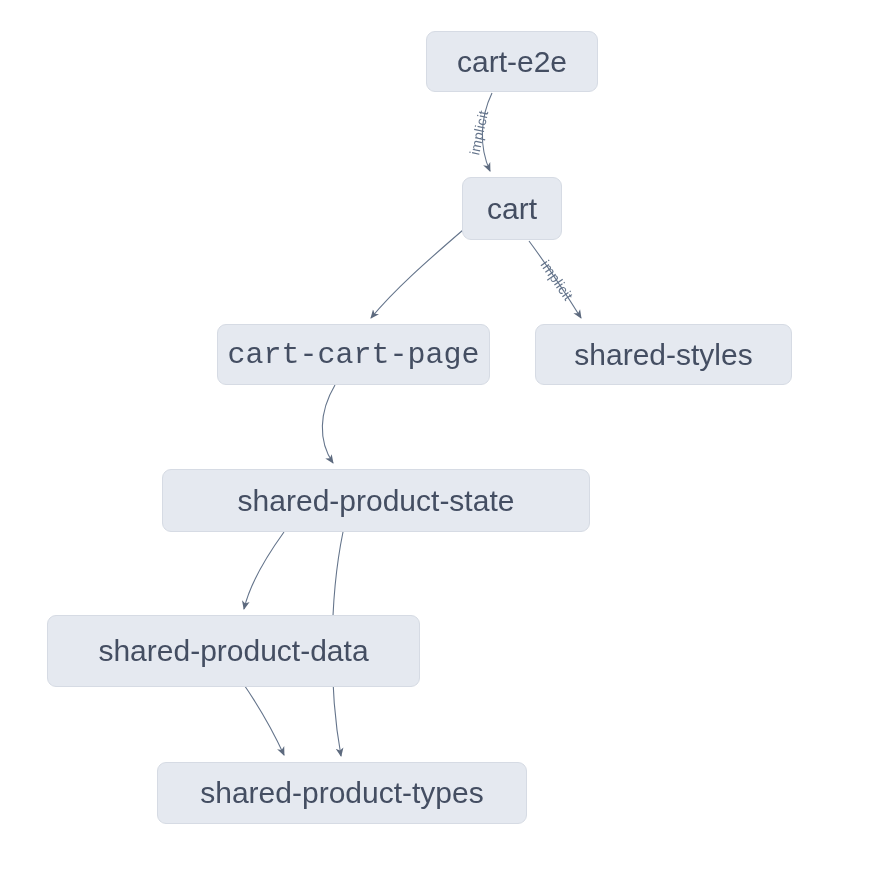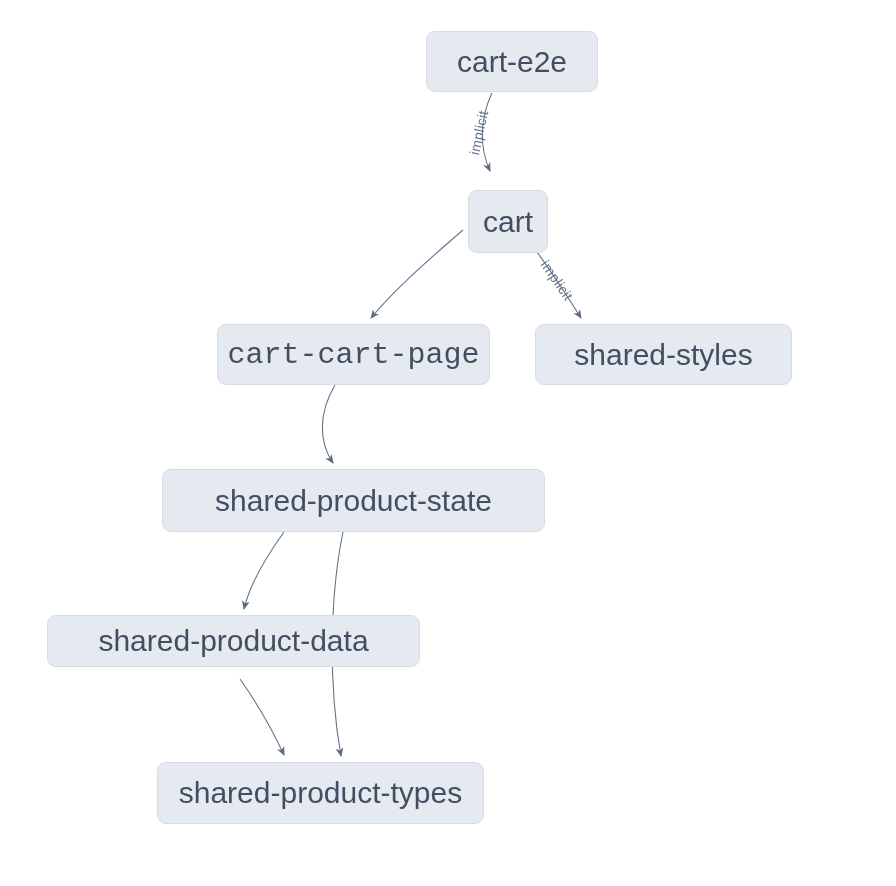--- a/index.html
+++ b/index.html
@@ -70,32 +70,32 @@
         <path d="M 335 385 C 319 412, 318 441, 333 463" class="edge" marker-end="url(#arrow)"></path>
         <path d="M 284 532 C 266 557, 250 583, 244 609" class="edge" marker-end="url(#arrow)"></path>
         <path d="M 343 532 C 329 600, 329 690, 341 756" class="edge" marker-end="url(#arrow)"></path>
         <path d="M 240 679 C 259 706, 273 731, 284 755" class="edge" marker-end="url(#arrow)"></path>
       </g>
   </svg>
   <div id="nodes-layer">
       <div class="node" style="left: 426px; top: 31px; width: 172px; height: 61px;">
         <span>cart-e2e</span>
       </div>
-      <div class="node" style="left: 462px; top: 190px; width: 80px; height: 63px; margin-left: 6px;">
+      <div class="node" style="left: 462px; top: 177px; width: 100px; height: 63px;">
         <span>cart</span>
       </div>
       <div class="node" style="left: 217px; top: 324px; width: 273px; height: 61px; font-family: Liberation Mono, monospace;">
         <span>cart-cart-page</span>
       </div>
       <div class="node" style="left: 535px; top: 324px; width: 257px; height: 61px;">
         <span>shared-styles</span>
       </div>
-      <div class="node" style="left: 162px; top: 469px; width: 383px; height: 63px;">
+      <div class="node" style="left: 162px; top: 469px; width: 428px; height: 63px;">
         <span>shared-product-state</span>
       </div>
-      <div class="node" style="left: 47px; top: 615px; width: 373px; height: 52px;">
+      <div class="node" style="left: 47px; top: 615px; width: 373px; height: 72px;">
         <span>shared-product-data</span>
       </div>
-      <div class="node" style="left: 157px; top: 762px; width: 327px; height: 62px;">
+      <div class="node" style="left: 157px; top: 762px; width: 370px; height: 62px;">
         <span>shared-product-types</span>
       </div>
     </div>
 </div>
 
 </body></html>

